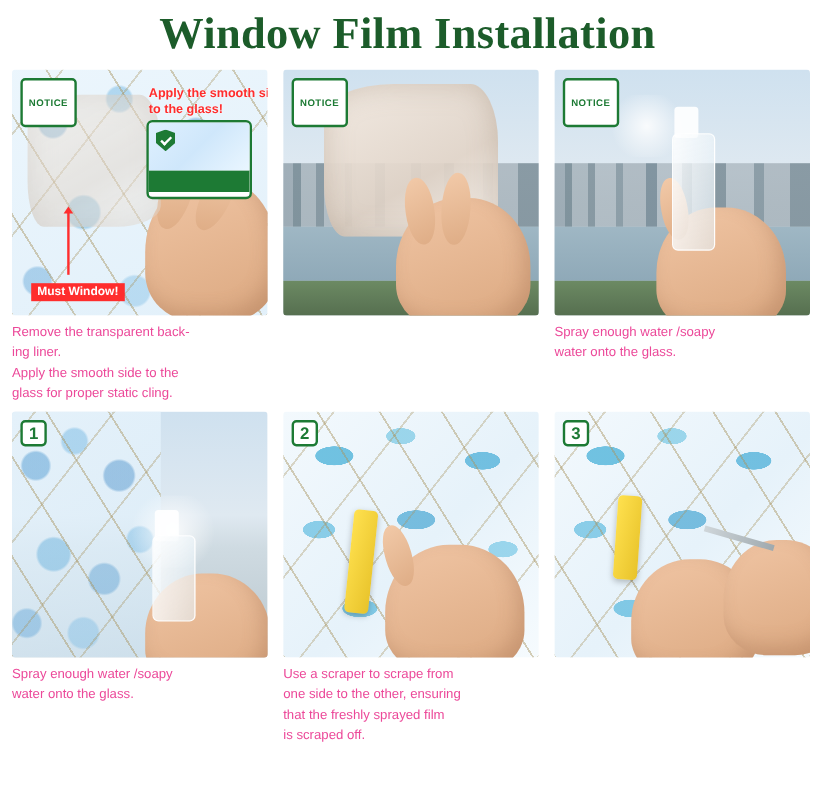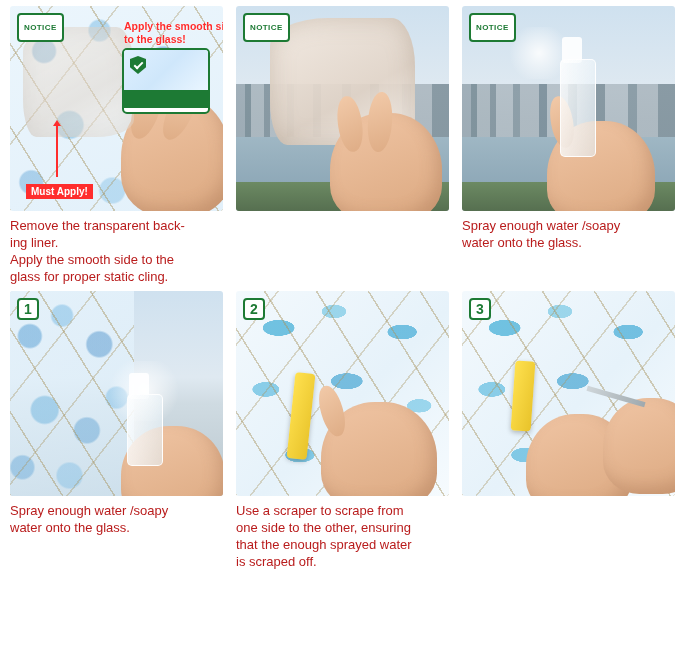--- a/index.html
+++ b/index.html
@@ -44,39 +44,39 @@
     width: 213px;
   }
   .photo {
     position: relative;
     width: 213px;
     height: 205px;
     border-radius: 3px;
     overflow: hidden;
   }
   .caption {
-    font-size: 13px;
+    font-size: 11px;
     line-height: 17px;
-    color: #b91c1c;
+    color: #ec4899;
     margin-top: 6px;
     white-space: pre-line;
   }
   
   .badge-notice {
     position: absolute;
     top: 7px;
     left: 7px;
     background: #ffffff;
     color: #1d7a34;
     border: 2px solid #1d7a34;
     border-radius: 4px;
     font-size: 8px;
     font-weight: bold;
     letter-spacing: 0.4px;
-    padding: 8px 5px;
+    padding: 14px 5px;
     z-index: 6;
   }
   .badge-num {
     position: absolute;
     top: 7px;
     left: 7px;
     width: 22px;
     height: 22px;
     background: #ffffff;
     color: #1d7a34;
@@ -314,20 +314,21 @@
     background: linear-gradient(90deg, #cfd6da, #9fa9ae);
     z-index: 5;
     transform: rotate(16deg);
   }
 </style>
 </head>
 <body>
 
 <div class="page">
 
+  <div class="title">Window Film Installation</div>
 
   <div class="grid">
 
     <div class="cell">
       <div class="photo">
         <div class="glass-pattern"></div>
         <div class="vein"></div>
         <div class="hand" style="left:52%;top:44%;width:110px;height:120px;"></div>
         <div class="finger" style="left:58%;top:34%;width:26px;height:64px;transform:rotate(18deg);"></div>
         <div class="finger" style="left:74%;top:38%;width:24px;height:58px;transform:rotate(26deg);"></div>
@@ -337,21 +338,21 @@
         <div class="anno-top">Apply the smooth side to the glass!</div>
 
         <div class="inset-card">
           <div class="ic-top">
             <div class="ic-check"></div>
           </div>
           <div class="ic-bot"></div>
         </div>
 
         <div class="anno-arrow"></div>
-        <div class="anno-bottom">Must Apply!</div>
+        <div class="anno-bottom">Must Window!</div>
       </div>
       <div class="caption">Remove the transparent back-
 ing liner.
 Apply the smooth side to the
 glass for proper static cling.</div>
     </div>
 
     <div class="cell">
       <div class="photo">
         <div class="sky"></div>
@@ -402,21 +403,21 @@
       <div class="photo">
         <div class="leafy"></div>
         <div class="vein"></div>
         <div class="scraper" style="left:26%;top:40%;transform:rotate(6deg);"></div>
         <div class="hand" style="left:40%;top:54%;width:116px;height:108px;"></div>
         <div class="finger" style="left:40%;top:46%;width:22px;height:52px;transform:rotate(-16deg);"></div>
         <div class="badge-num">2</div>
       </div>
       <div class="caption">Use a scraper to scrape from
 one side to the other, ensuring
-that the enough sprayed water
+that the freshly sprayed film
 is scraped off.</div>
     </div>
 
     <div class="cell">
       <div class="photo">
         <div class="leafy"></div>
         <div class="vein"></div>
         <div class="scraper" style="left:24%;top:34%;height:70px;transform:rotate(4deg);"></div>
         <div class="knife-blade" style="left:58%;top:50%;"></div>
         <div class="hand" style="left:30%;top:60%;width:106px;height:100px;"></div>

